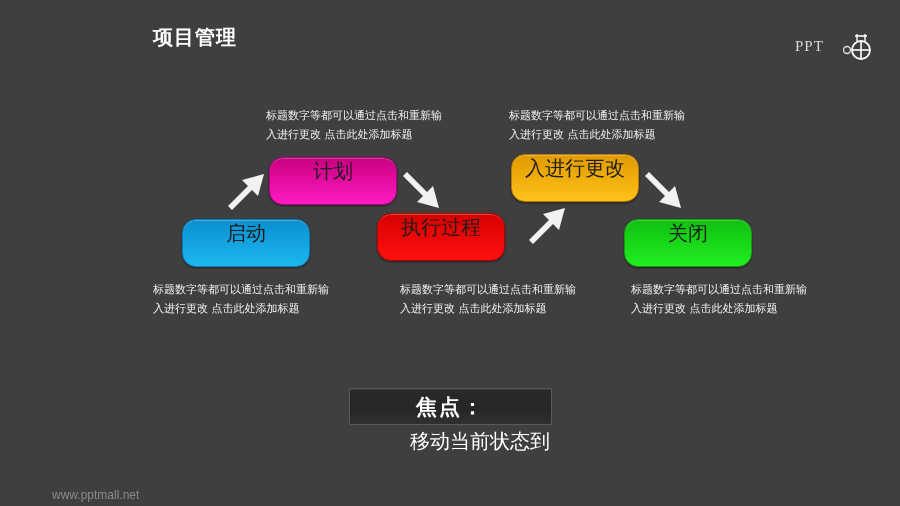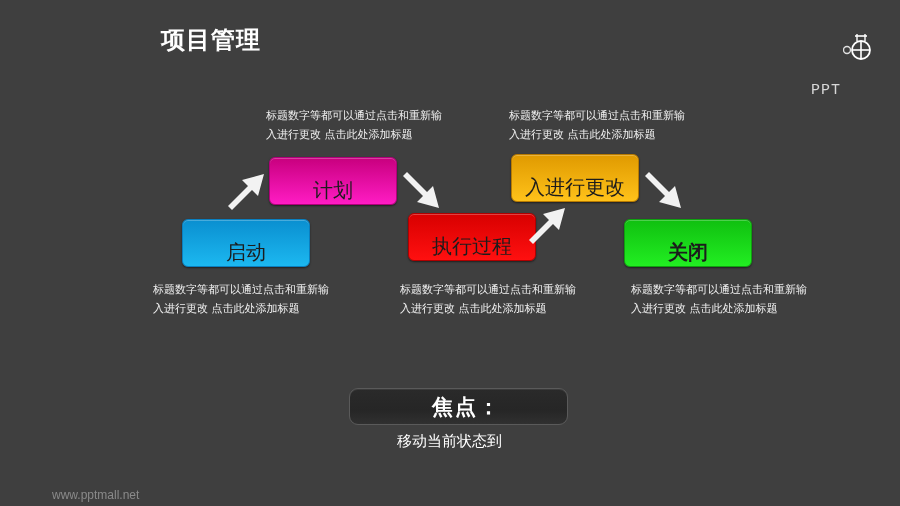--- a/index.html
+++ b/index.html
@@ -3,50 +3,50 @@
 <meta charset="utf-8">
 <style>
   html, body { margin: 0; padding: 0; }
   body {
     width: 900px; height: 506px; position: relative; overflow: hidden;
     background: #3f3f3f;
     font-family: "DejaVu Sans", "Liberation Sans", sans-serif;
   }
   .title {
     position: absolute; left: 153px; top: 24px;
-    color: #ffffff; font-size: 24px; font-weight: bold; letter-spacing: 1px; margin-left: 8px;
+    color: #ffffff; font-size: 20px; font-weight: bold; letter-spacing: 1px;
   }
   .logo { position: absolute; left: 795px; top: 34px; width: 80px; height: 32px; }
   .logo-text {
-    position: absolute; left: 16px; top: 4px; color: #d8d8d8;
-    font-family: Liberation Mono, monospace; font-size: 15px; letter-spacing: 1px; margin-top: 44px;
+    position: absolute; left: 0; top: 4px; color: #d8d8d8;
+    font-family: Liberation Serif, serif; font-size: 15px; letter-spacing: 1px;
   }
   .logo svg { position: absolute; left: 48px; top: -4px; }
   .desc {
     position: absolute; color: #f0f0f0; font-size: 11px; line-height: 19px; white-space: nowrap;
   }
   .box {
-    position: absolute; width: 126px; height: 46px; border-radius: 6px;
-    display: flex; align-items: flex-end; justify-content: center;
+    position: absolute; width: 126px; height: 46px; border-radius: 14px;
+    display: flex; align-items: flex-start; justify-content: center;
     font-size: 20px; color: #1c1c1c;
     box-shadow: 0 1px 2px rgba(0,0,0,0.5), inset 0 1px 0 rgba(255,255,255,0.25);
     cursor: pointer;
   }
   .arrow { position: absolute; }
   .focus-bar {
     position: absolute; left: 349px; top: 388px; width: 201px; height: 35px;
-    border-radius: 9px; border: 1px solid #5a5a5a;
+    border-radius: 1px; border: 1px solid #5a5a5a;
     background: linear-gradient(#2a2a2a, #262626 60%, #303030);
     box-shadow: inset 0 1px 0 rgba(255,255,255,0.08);
     display: flex; align-items: center; justify-content: center;
-    color: #ffffff; font-size: 21px; font-weight: bold; letter-spacing: 2px; padding-left: 16px;
+    color: #ffffff; font-size: 21px; font-weight: bold; letter-spacing: 2px;
   }
   .focus-desc {
     position: absolute; left: 349px; top: 432px; width: 201px;
-    text-align: center; color: #ffffff; font-size: 15px; line-height: 19px;
+    text-align: right; color: #ffffff; font-size: 20px; line-height: 19px;
   }
   .footer {
     position: absolute; left: 52px; top: 488px; color: #8a8a8a;
     font-family: "Liberation Sans", sans-serif; font-size: 12px;
   }
 </style>
 </head>
 <body>
 
 <div class="title">项目管理</div>
@@ -85,27 +85,27 @@
   <div>标题数字等都可以通过点击和重新输</div>
   <div>入进行更改 点击此处添加标题</div>
 </div>
 
 <div class="box" style="left:146px; top:219px; background:linear-gradient(#0a8fd0, #1cb8f0); border:1px solid #0a7fbf;margin-left:36px;">
   <span>启动</span>
 </div>
 <div class="box" style="left:269px; top:157px; background:linear-gradient(#c8007e, #ff1cc4); border:1px solid #b0007a;">
   <span>计划</span>
 </div>
-<div class="box" style="left:408px; top:213px; background:linear-gradient(#d80000, #ff1010); border:1px solid #b00000;">
+<div class="box" style="left:377px; top:213px; background:linear-gradient(#d80000, #ff1010); border:1px solid #b00000;">
   <span>执行过程</span>
 </div>
 <div class="box" style="left:511px; top:154px; background:linear-gradient(#e09a00, #ffc21a); border:1px solid #b87a00;">
   <span>入进行更改</span>
 </div>
-<div class="box" style="left:624px; top:219px; background:linear-gradient(#10c010, #22ee22); border:1px solid #10a010;font-weight:bold;">
+<div class="box" style="left:624px; top:219px; background:linear-gradient(#10c010, #22ee22); border:1px solid #10a010;">
   <span>关闭</span>
 </div>
 
 <svg class="arrow" style="left:224px; top:172px;" width="42" height="42" viewBox="0 0 42 42">
   <polygon points="4,34 24,14 18,8 40,2 34,24 28,18 8,38" fill="#f2f2f2"></polygon>
 </svg>
 <svg class="arrow" style="left:399px; top:168px;" width="42" height="42" viewBox="0 0 42 42">
   <polygon points="4,8 24,28 18,34 40,40 34,18 28,24 8,4" fill="#f2f2f2"></polygon>
 </svg>
 <svg class="arrow" style="left:525px; top:206px;" width="42" height="42" viewBox="0 0 42 42">

